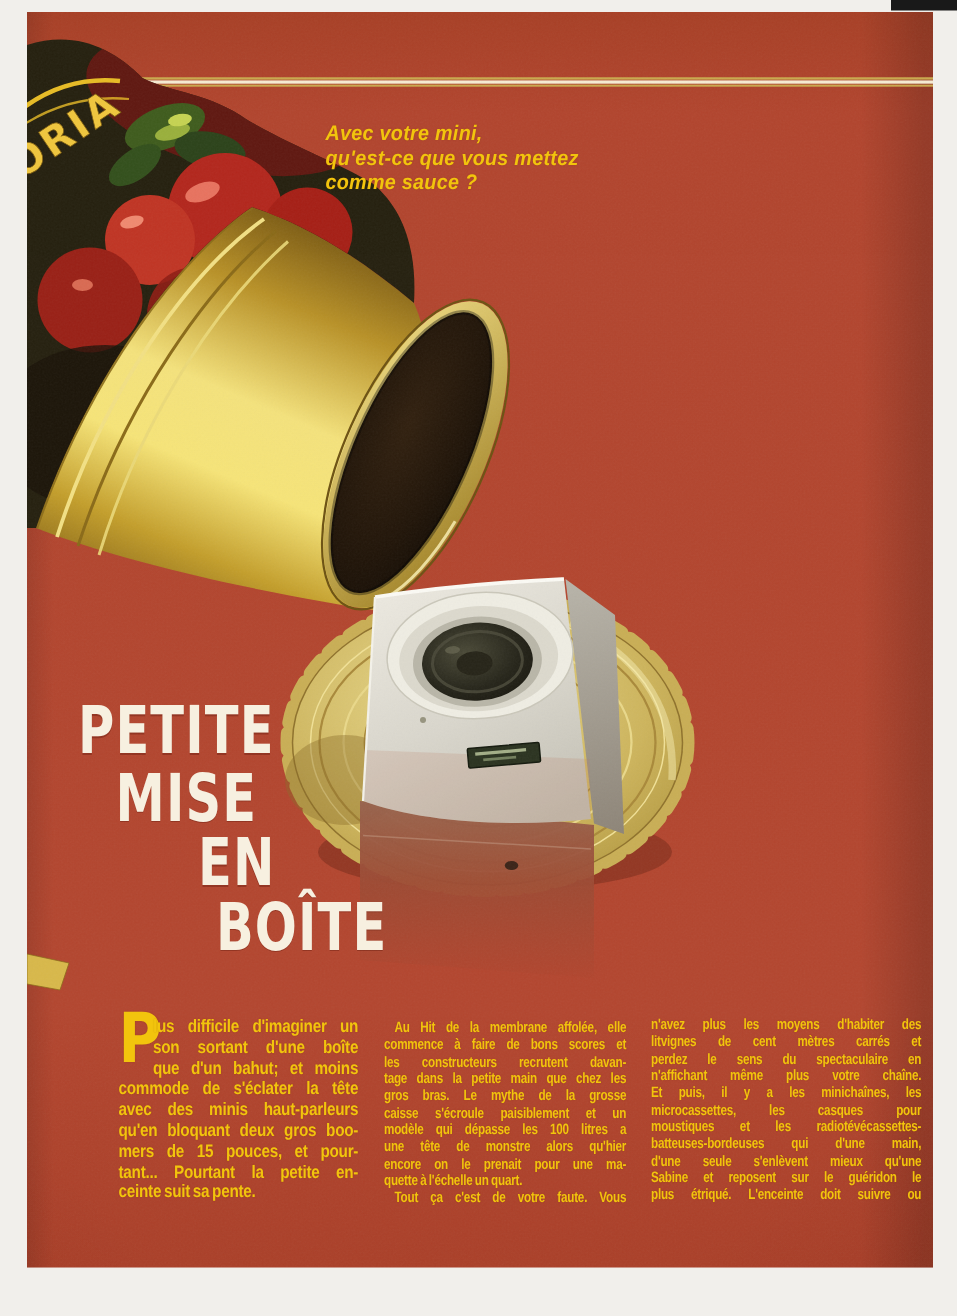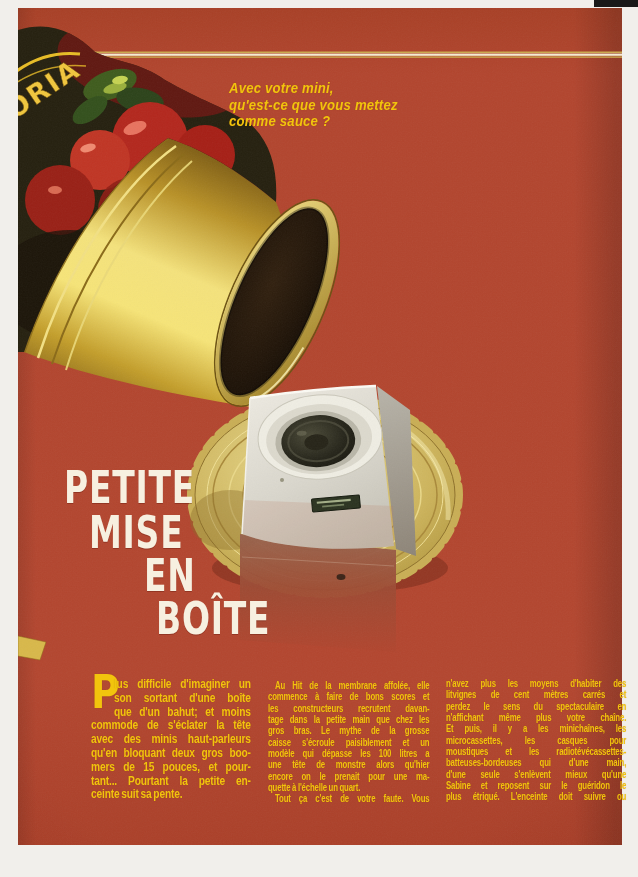--- a/index.html
+++ b/index.html
@@ -7,21 +7,21 @@
         font-family:"Liberation Sans",sans-serif;}
   
   .content{position:absolute;left:18px;top:8px;width:604px;height:837px;
     background:
       radial-gradient(120% 120% at 45% 40%, rgba(255,255,255,0) 55%, rgba(60,10,5,.20) 100%),
       linear-gradient(90deg, rgba(0,0,0,.10) 0, rgba(0,0,0,0) 3%, rgba(0,0,0,0) 92%, rgba(0,0,0,.16) 99%),
       linear-gradient(180deg,#a84026 0%,#b2452e 8%,#b3462f 80%,#ab4029 100%);
   }
   .corner-dark{position:absolute;right:0;top:0;width:44px;height:7px;background:#191919;}
   .photo-svg{position:absolute;left:0;top:0;z-index:1;}
-  .text-layer{position:absolute;left:16px;top:0;width:525px;height:877px;z-index:2;}
+  .text-layer{position:absolute;left:4px;top:0;width:525px;height:877px;z-index:2;}
 
   .intro{position:absolute;left:213px;top:80px;color:#f2c40d;
     font-style:italic;font-weight:700;font-size:14px;line-height:16.5px;
     transform:scaleX(.94);transform-origin:0 0;letter-spacing:.2px;
     text-shadow:0 0 1px rgba(120,60,0,.35);}
   .title-line{position:absolute;color:#f7f0e0;font-weight:700;font-size:44px;line-height:44px;
     font-family:"DejaVu Sans","Liberation Sans",sans-serif;
     transform:scaleX(.75);transform-origin:0 0;letter-spacing:1px;
     text-shadow:0 1px 0 rgba(90,20,10,.35);}
   .t0{left:48px;top:466px;} .t1{left:73px;top:511px;} .t2{left:128px;top:554px;} .t3{left:140px;top:597px;}

